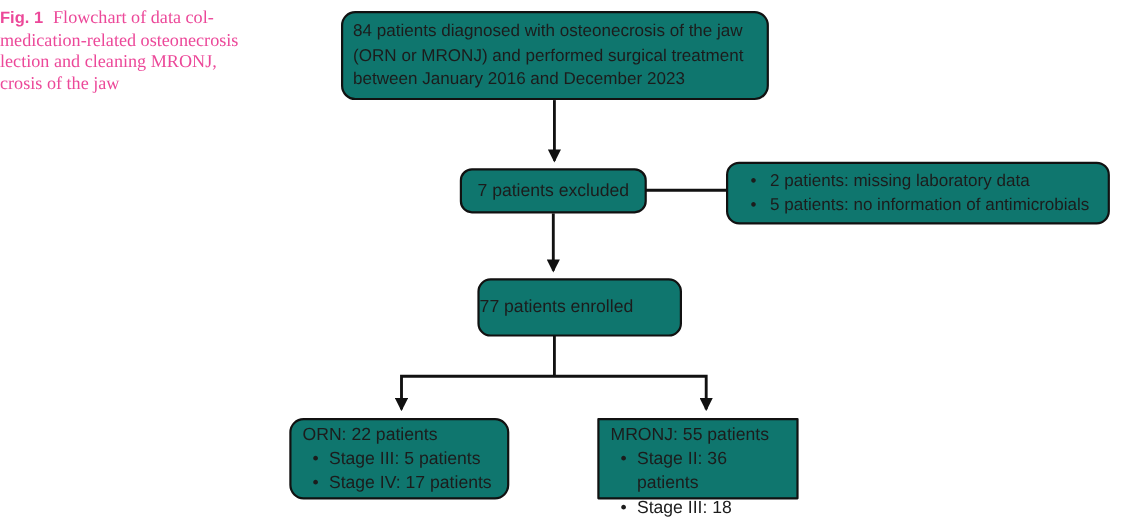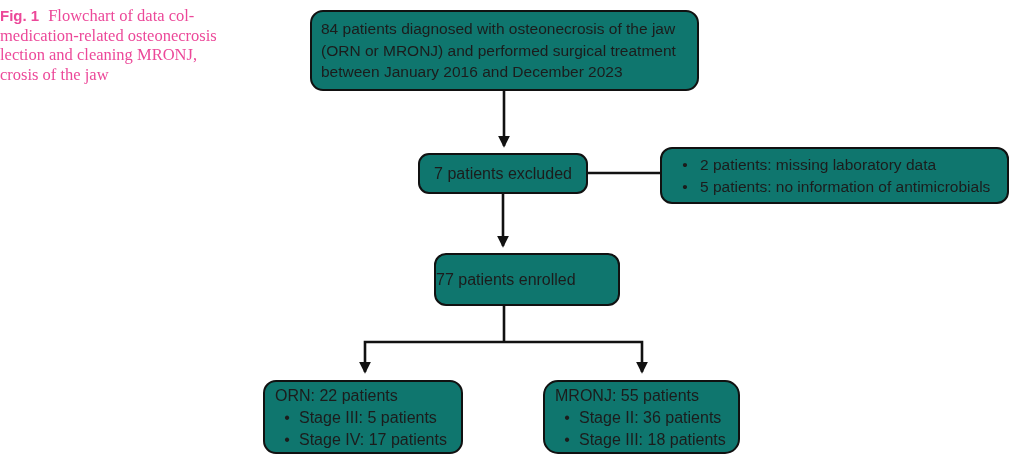--- a/index.html
+++ b/index.html
@@ -71,22 +71,22 @@
     font-size: 16px;
     margin-left: 22px;
   }
   .box-orn {
     left: 263px; top: 380px; width: 200px; height: 74px;
     border-radius: 13px;
     padding: 3px 4px 0 10px;
     font-size: 16px; line-height: 22px;
   }
   .box-mronj {
-    left: 543px; top: 380px; width: 197px; height: 74px;
-    border-radius: 15px;
+    left: 543px; top: 380px; width: 183px; height: 74px;
+    border-radius: 1px;
     padding: 3px 4px 0 10px;
     font-size: 16px; line-height: 22px;
   }
   .bullet-row { display: flex; }
   .blt {
     flex: 0 0 24px;
     text-align: center;
   }
   .box-reasons .blt { flex: 0 0 30px; }
   .bullet-text { flex: 1; }

